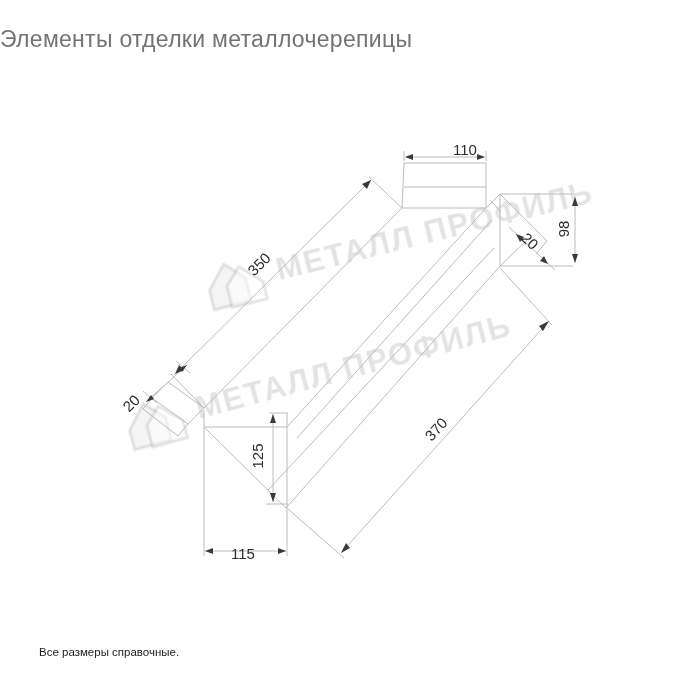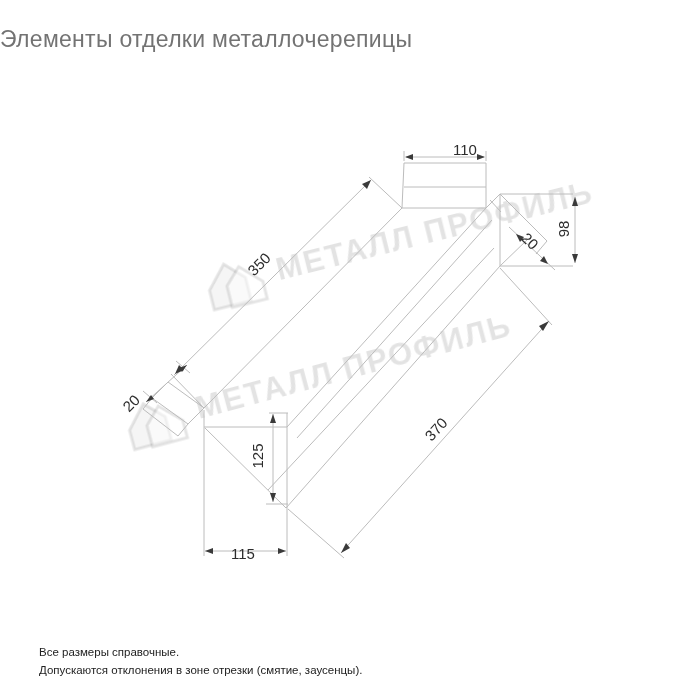--- a/index.html
+++ b/index.html
@@ -115,15 +115,14 @@
   <div class="dim-label" style="left:445px;top:149px;margin-left:20px;">110</div>
   <div class="dim-label rot-m90" style="left:563px;top:229px;">98</div>
   <div class="dim-label rot-p43" style="left:530px;top:241px;">20</div>
   <div class="dim-label rot-m45" style="left:259px;top:264px;">350</div>
   <div class="dim-label rot-m47" style="left:436px;top:429px;">370</div>
   <div class="dim-label rot-m45" style="left:131px;top:403px;">20</div>
   <div class="dim-label rot-m90" style="left:257px;top:456px;">125</div>
   <div class="dim-label" style="left:243px;top:553px;">115</div>
 
   <div class="footer-note footer-line1">Все размеры справочные.</div>
-  <div class="footer-note footer-line2">Допускаются отклонения в зоне отрезки (смятие, заусенцы).</div>
 
 </div>
 
 </body></html>

